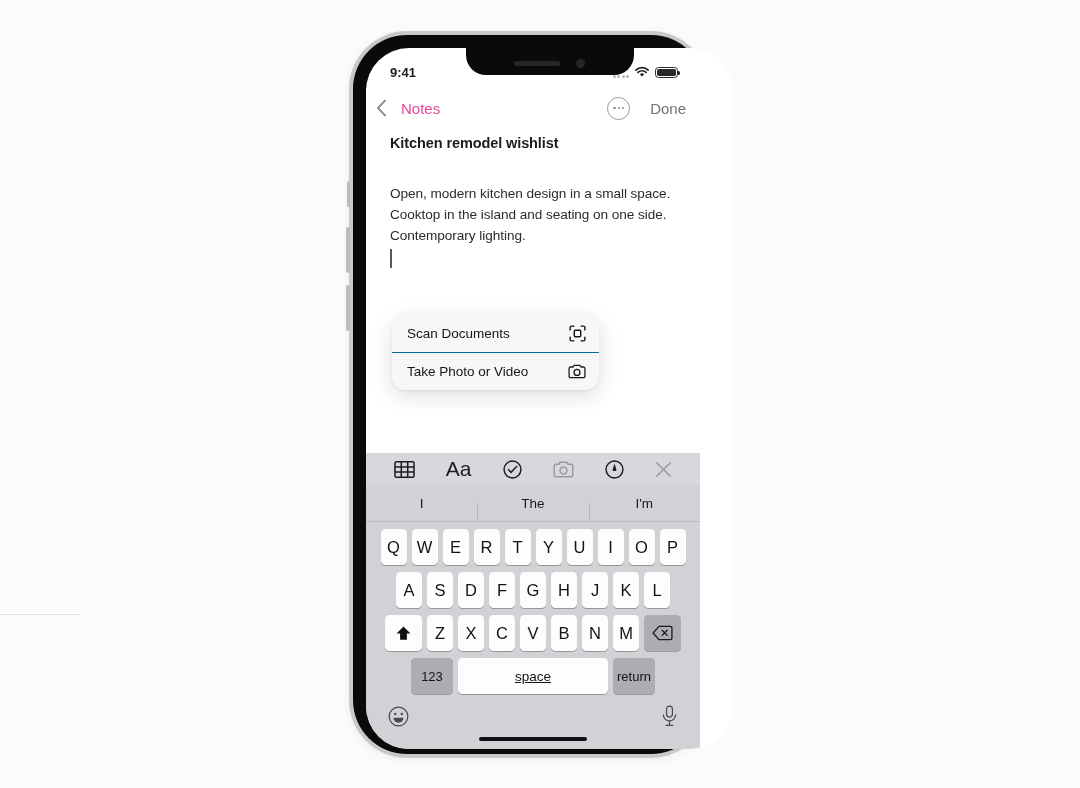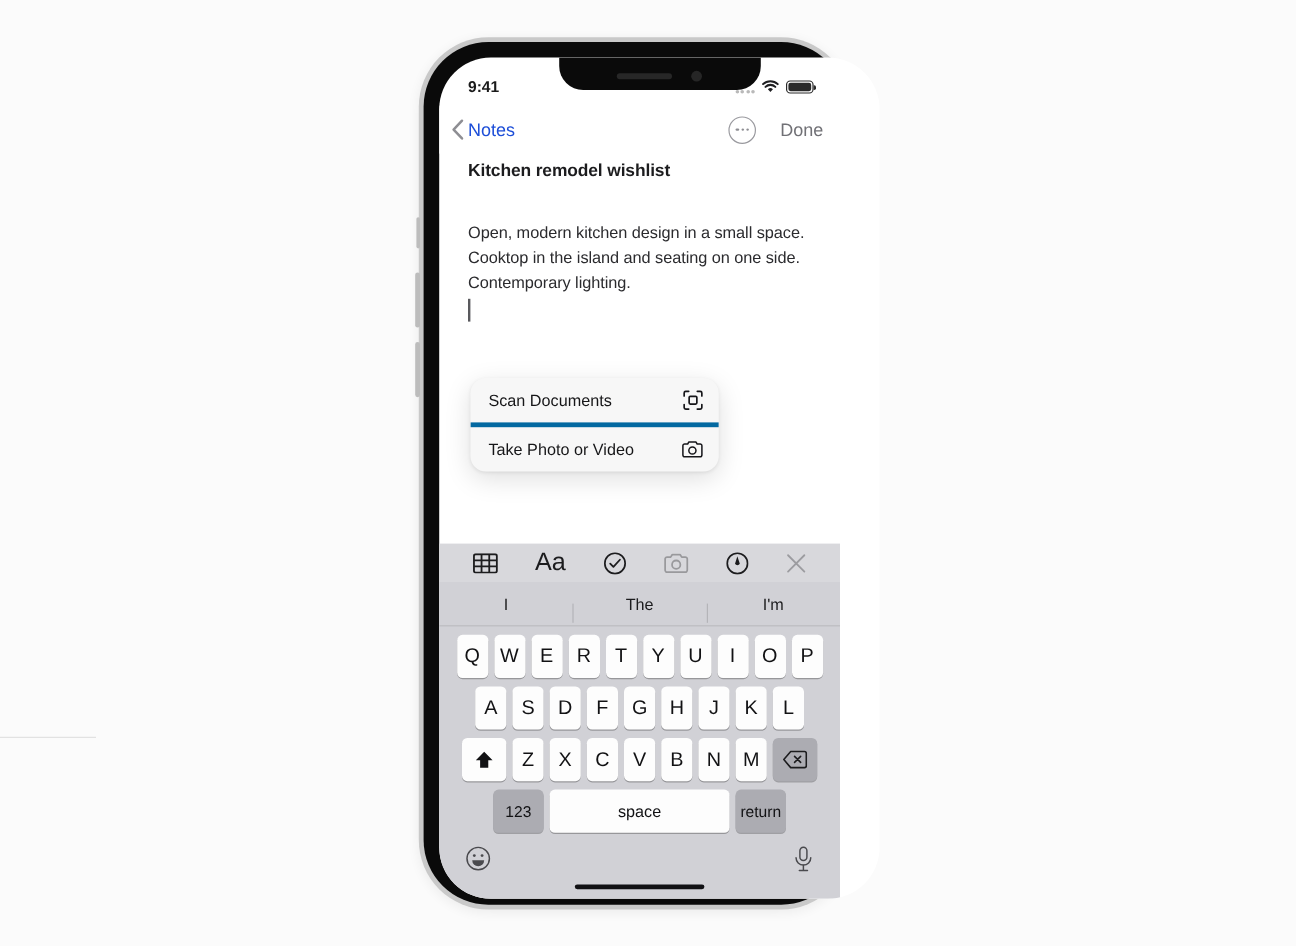--- a/index.html
+++ b/index.html
@@ -134,22 +134,22 @@
     position: absolute; top: 40px; left: 0;
     width: 334px; height: 40px;
     display: flex; align-items: center;
     justify-content: space-between;
     padding: 0 14px 0 10px;
     box-sizing: border-box;
     background: #ffffff;
     z-index: 15;
   }
   .nav-back {
-    display: flex; align-items: center; gap: 3px;
-    color: #1d4ed8; font-size: 15px;
+    display: flex; align-items: center; gap: 14px;
+    color: #ec4899; font-size: 15px;
   }
   .nav-right { display: flex; align-items: center; gap: 20px; }
   .more-btn {
     width: 21px; height: 21px; border-radius: 50%;
     border: 1.4px solid #9a9a9f;
     display:flex; align-items:center; justify-content:center;
     gap: 2px;
   }
   .more-btn i {
     display:block; width:2.2px; height:2.2px; border-radius:50%;
@@ -193,21 +193,21 @@
     box-shadow: 0 6px 22px rgba(0,0,0,0.13), 0 1px 3px rgba(0,0,0,0.07);
     overflow: hidden;
     z-index: 25;
   }
   .action-item {
     height: 37px;
     display: flex; align-items: center;
     justify-content: space-between;
     padding: 0 13px 0 15px;
     font-size: 13.5px; color: #161618;
-    border-bottom: 4px solid #0369a1;
+    border-bottom: 1px solid #0369a1;
   }
   .action-item:last-child { border-bottom: none; }
   .action-ic { color:#16161a; display:flex; align-items:center; }
 
   
   .notes-toolbar {
     position: absolute; left: 0; top: 405px;
     width: 334px; height: 32px;
     background: #d8d8dc;
     display: flex; align-items: center;
@@ -249,21 +249,21 @@
     display: flex; align-items: center; justify-content: center;
     font-size: 16.5px; color: #121214;
     margin: 0 2.5px;
     width: 26px;
   }
   .key.gray {
     background: #acacb2;
     box-shadow: 0 1px 0 rgba(0,0,0,0.24);
   }
   .key.wide { width: 37px; }
-  .key.space { width: 150px; font-size: 13.5px; }
+  .key.space { width: 150px; font-size: 13.5px; text-decoration: underline; }
   .key.fn { width: 42px; font-size: 13px; }
   .krow.r2 { padding: 0 14px; }
   .krow.r3 { padding: 0 0; }
   .krow.r4 { margin-top: 7px; }
   .kbd-bottom {
     display: flex; align-items: center;
     justify-content: space-between;
     padding: 8px 22px 0 22px;
     height: 40px; box-sizing: border-box;
   }

